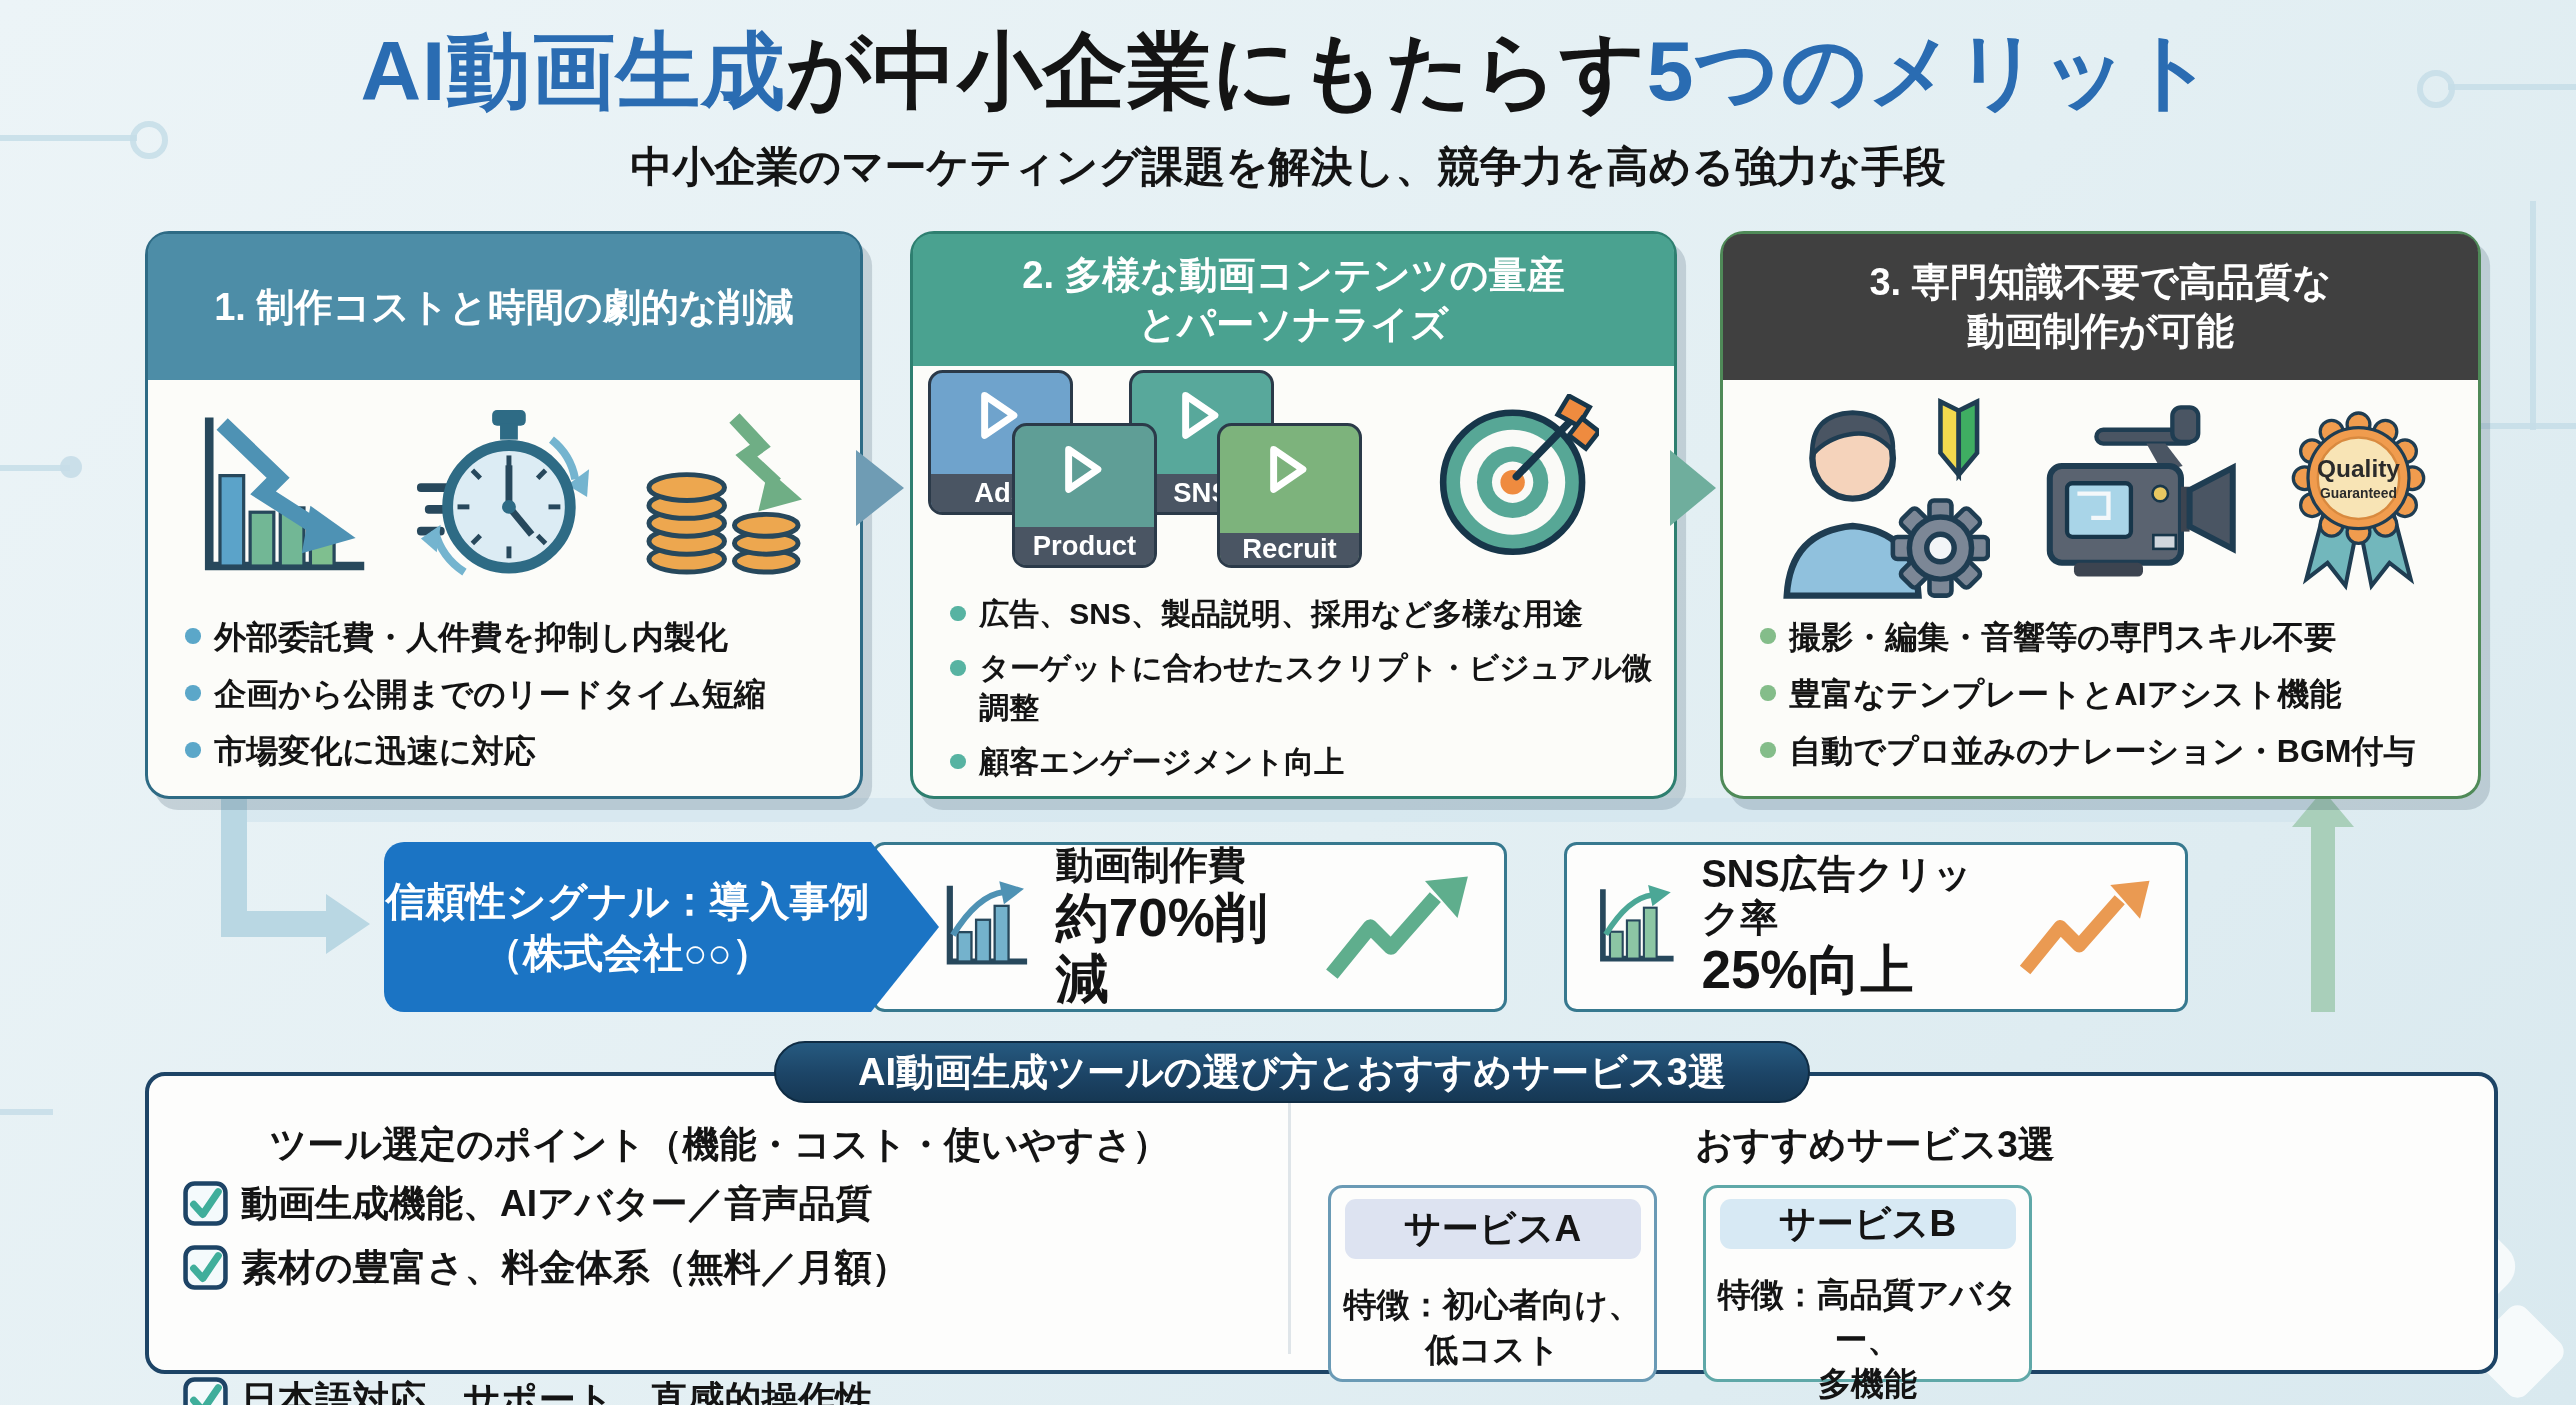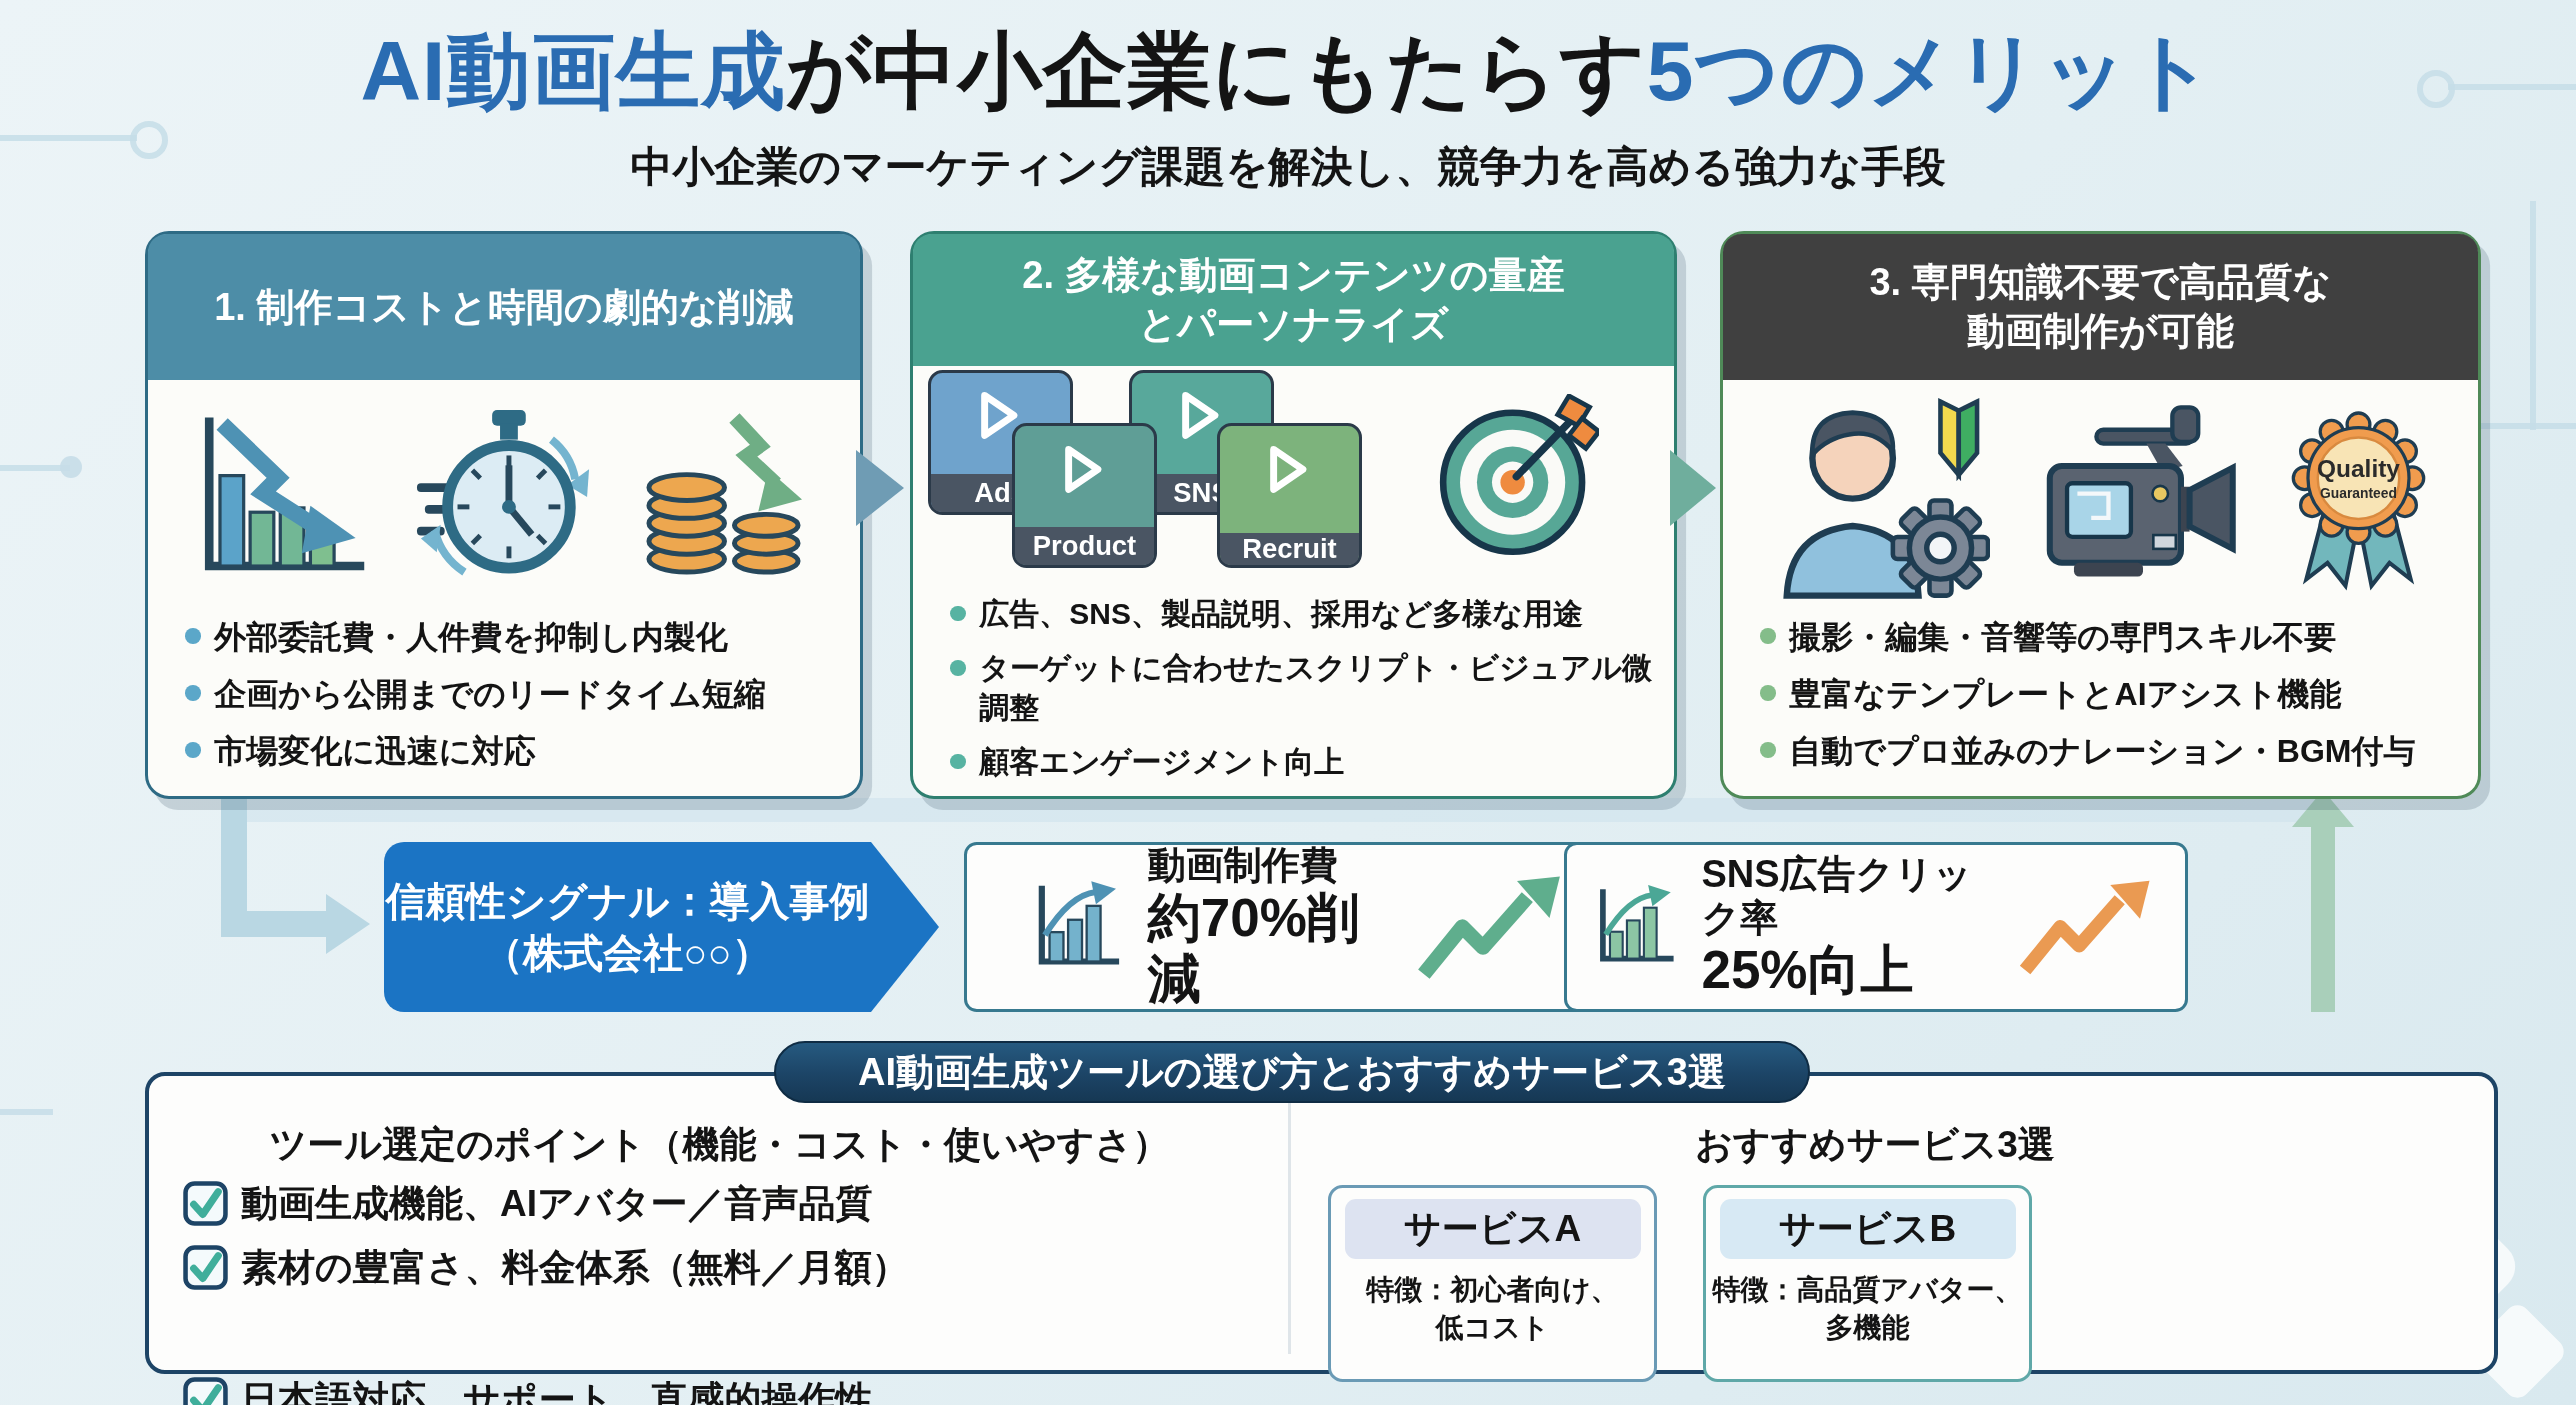--- a/index.html
+++ b/index.html
@@ -54,21 +54,21 @@
     border-right:31px solid transparent;border-bottom:37px solid #a9cfba;}
 
   
   .banner-label{position:absolute;left:384px;top:842px;width:487px;height:170px;background:#1b74c4;
     border-radius:20px 0 0 20px;display:flex;flex-direction:column;align-items:center;justify-content:center;
     color:#fff;font-weight:bold;font-size:40px;line-height:1.3;z-index:3;text-align:center;}
   .banner-tip{position:absolute;left:871px;top:842px;width:0;height:0;border-top:85px solid transparent;
     border-bottom:85px solid transparent;border-left:68px solid #1b74c4;z-index:3;}
   .stat-box{position:absolute;top:842px;height:170px;background:#fdfdfc;border:3.7px solid #37798f;border-radius:12.8px;
     display:flex;align-items:center;gap:24px;padding:0 25.6px;box-sizing:border-box;z-index:1;}
-  .sb1{left:964px;width:635px;padding-left:64px;}
+  .sb1{left:872px;width:635px;padding-left:64px;}
   .sb2{left:1564px;width:624px;}
   .stat-text{display:flex;flex-direction:column;justify-content:center;}
   .stat-label{font-size:38px;font-weight:bold;line-height:1.15;}
   .stat-value{font-size:53px;font-weight:bold;line-height:1.15;}
 
   
   .panel{position:absolute;left:145px;top:1072px;width:2353px;height:302px;background:#fdfdfc;
     border:4.6px solid #1d4466;border-radius:20px;box-sizing:border-box;z-index:1;}
   .panel-divider{position:absolute;left:1288px;top:1093px;width:2.7px;height:261px;background:#dfe5e9;z-index:2;}
   .bottom-badge{position:absolute;left:774px;top:1041px;width:1036px;height:62px;border-radius:31px;
@@ -79,21 +79,21 @@
   .check-row span{font-size:37px;font-weight:bold;}
   .services-title{position:absolute;left:1308px;top:1120px;width:1134px;text-align:center;font-size:37px;font-weight:bold;z-index:2;}
   .svc{position:absolute;top:1185px;width:329px;height:197px;background:#fdfdfc;border-radius:14.6px;z-index:2;
     display:flex;flex-direction:column;align-items:center;box-sizing:border-box;}
   .svcA{left:1328px;border:3.7px solid #6a9ab5;}
   .svcB{left:1703px;border:3.7px solid #5fa8a8;}
   .svcC{left:2066px;border:3.7px solid #7aa87a;}
   .svc-head{margin-top:11px;width:296px;height:60px;border-radius:11px;display:flex;align-items:center;justify-content:center;
     font-size:37px;font-weight:bold;}
   .shA{background:#dde3f1;} .shB{background:#d7e9f4;} .shC{background:#d9ecd9;}
-  .svc-desc{margin-top:12px;text-align:center;font-size:28px;font-weight:bold;line-height:1.35;}
+  .svc-desc{margin-top:24px;text-align:center;font-size:33px;font-weight:bold;line-height:1.35;}
 </style>
 </head>
 <body>
 
 <div class="canvas">
 
   <div class="circuit" style="left:0;top:135px;width:137px;height:6.4px;"></div>
   <div class="ring" style="left:130px;top:121px;width:25.6px;height:25.6px;"></div>
   <div class="circuit" style="left:0;top:465px;width:70px;height:6.4px;"></div>
   <div class="cdot" style="left:60px;top:456px;width:22px;height:22px;"></div>

